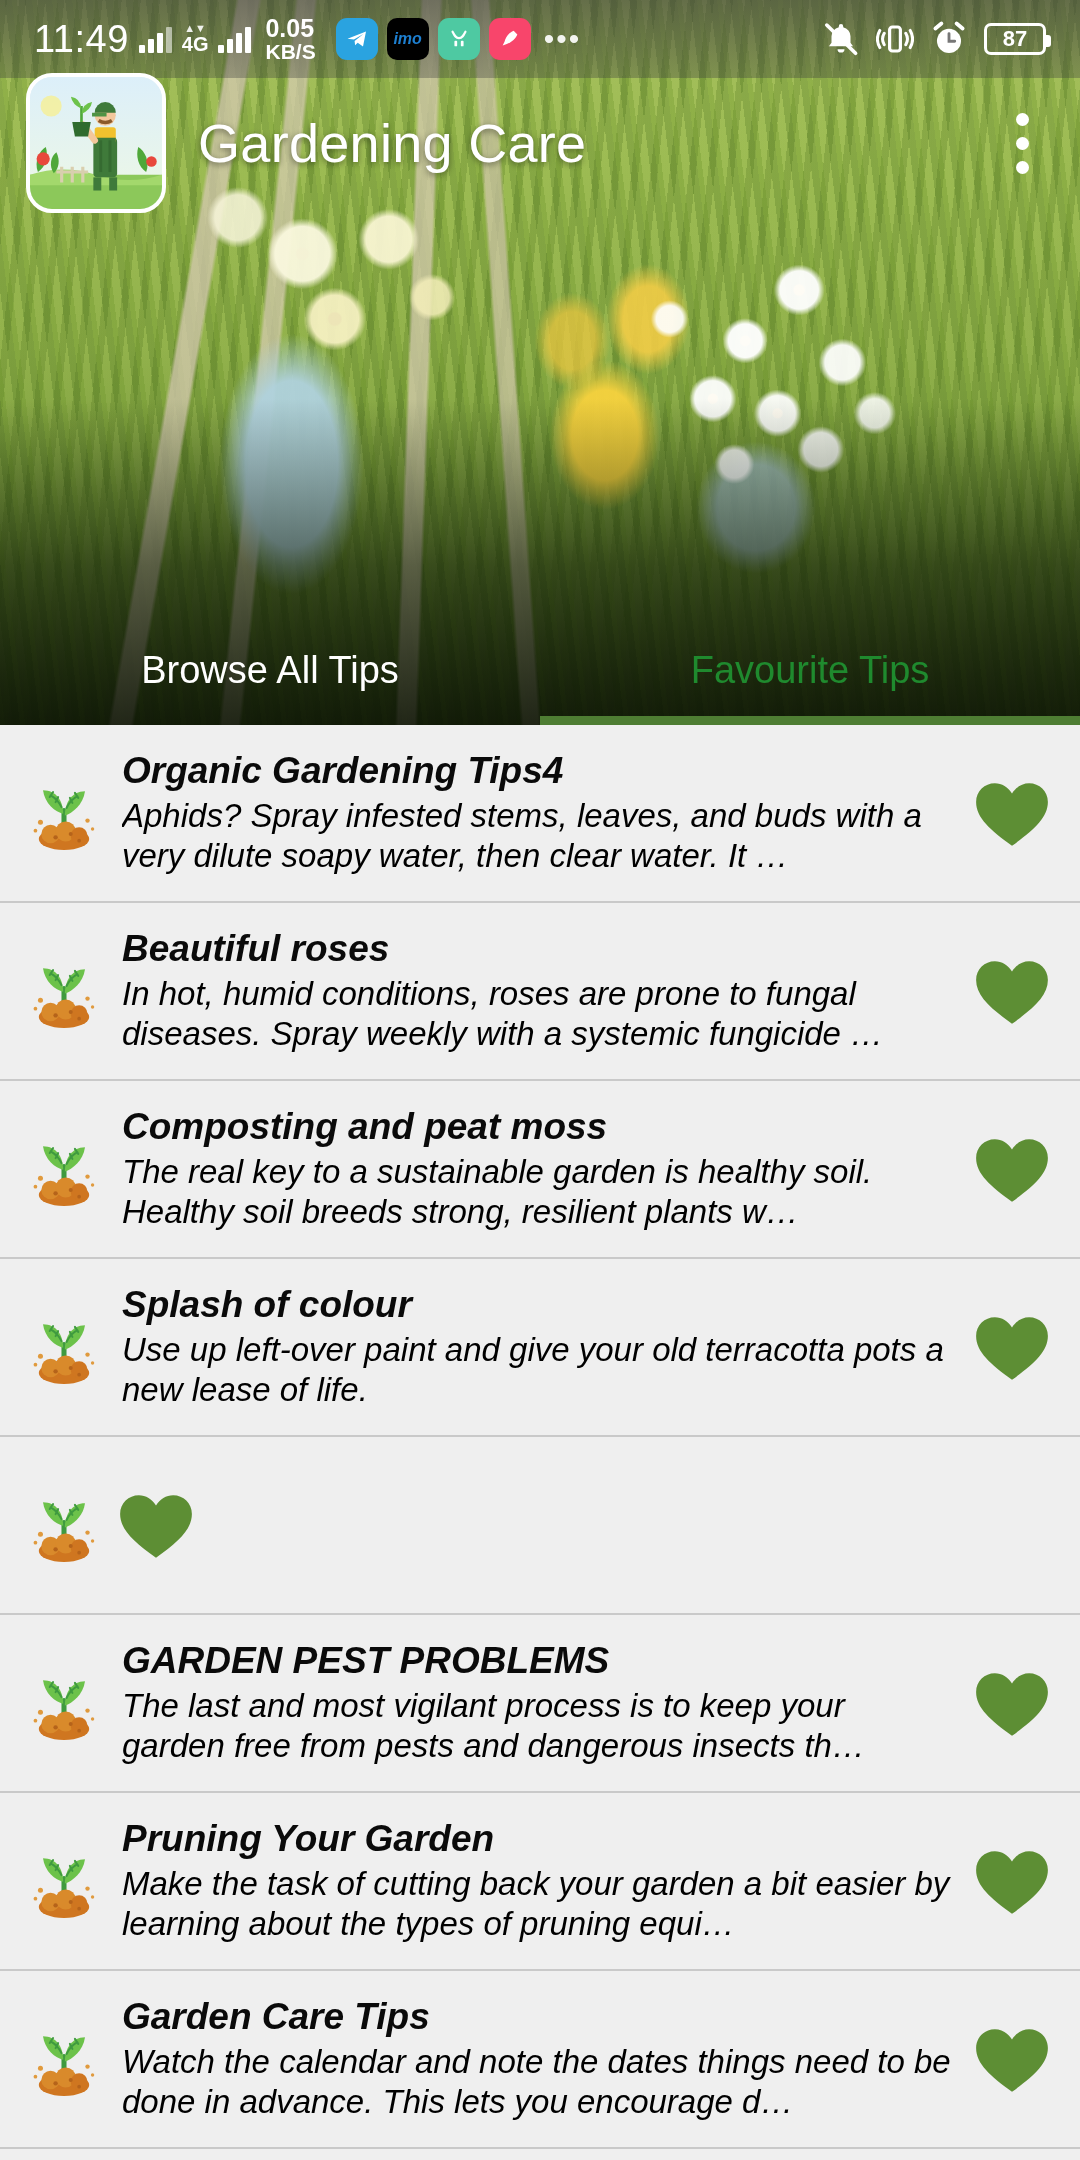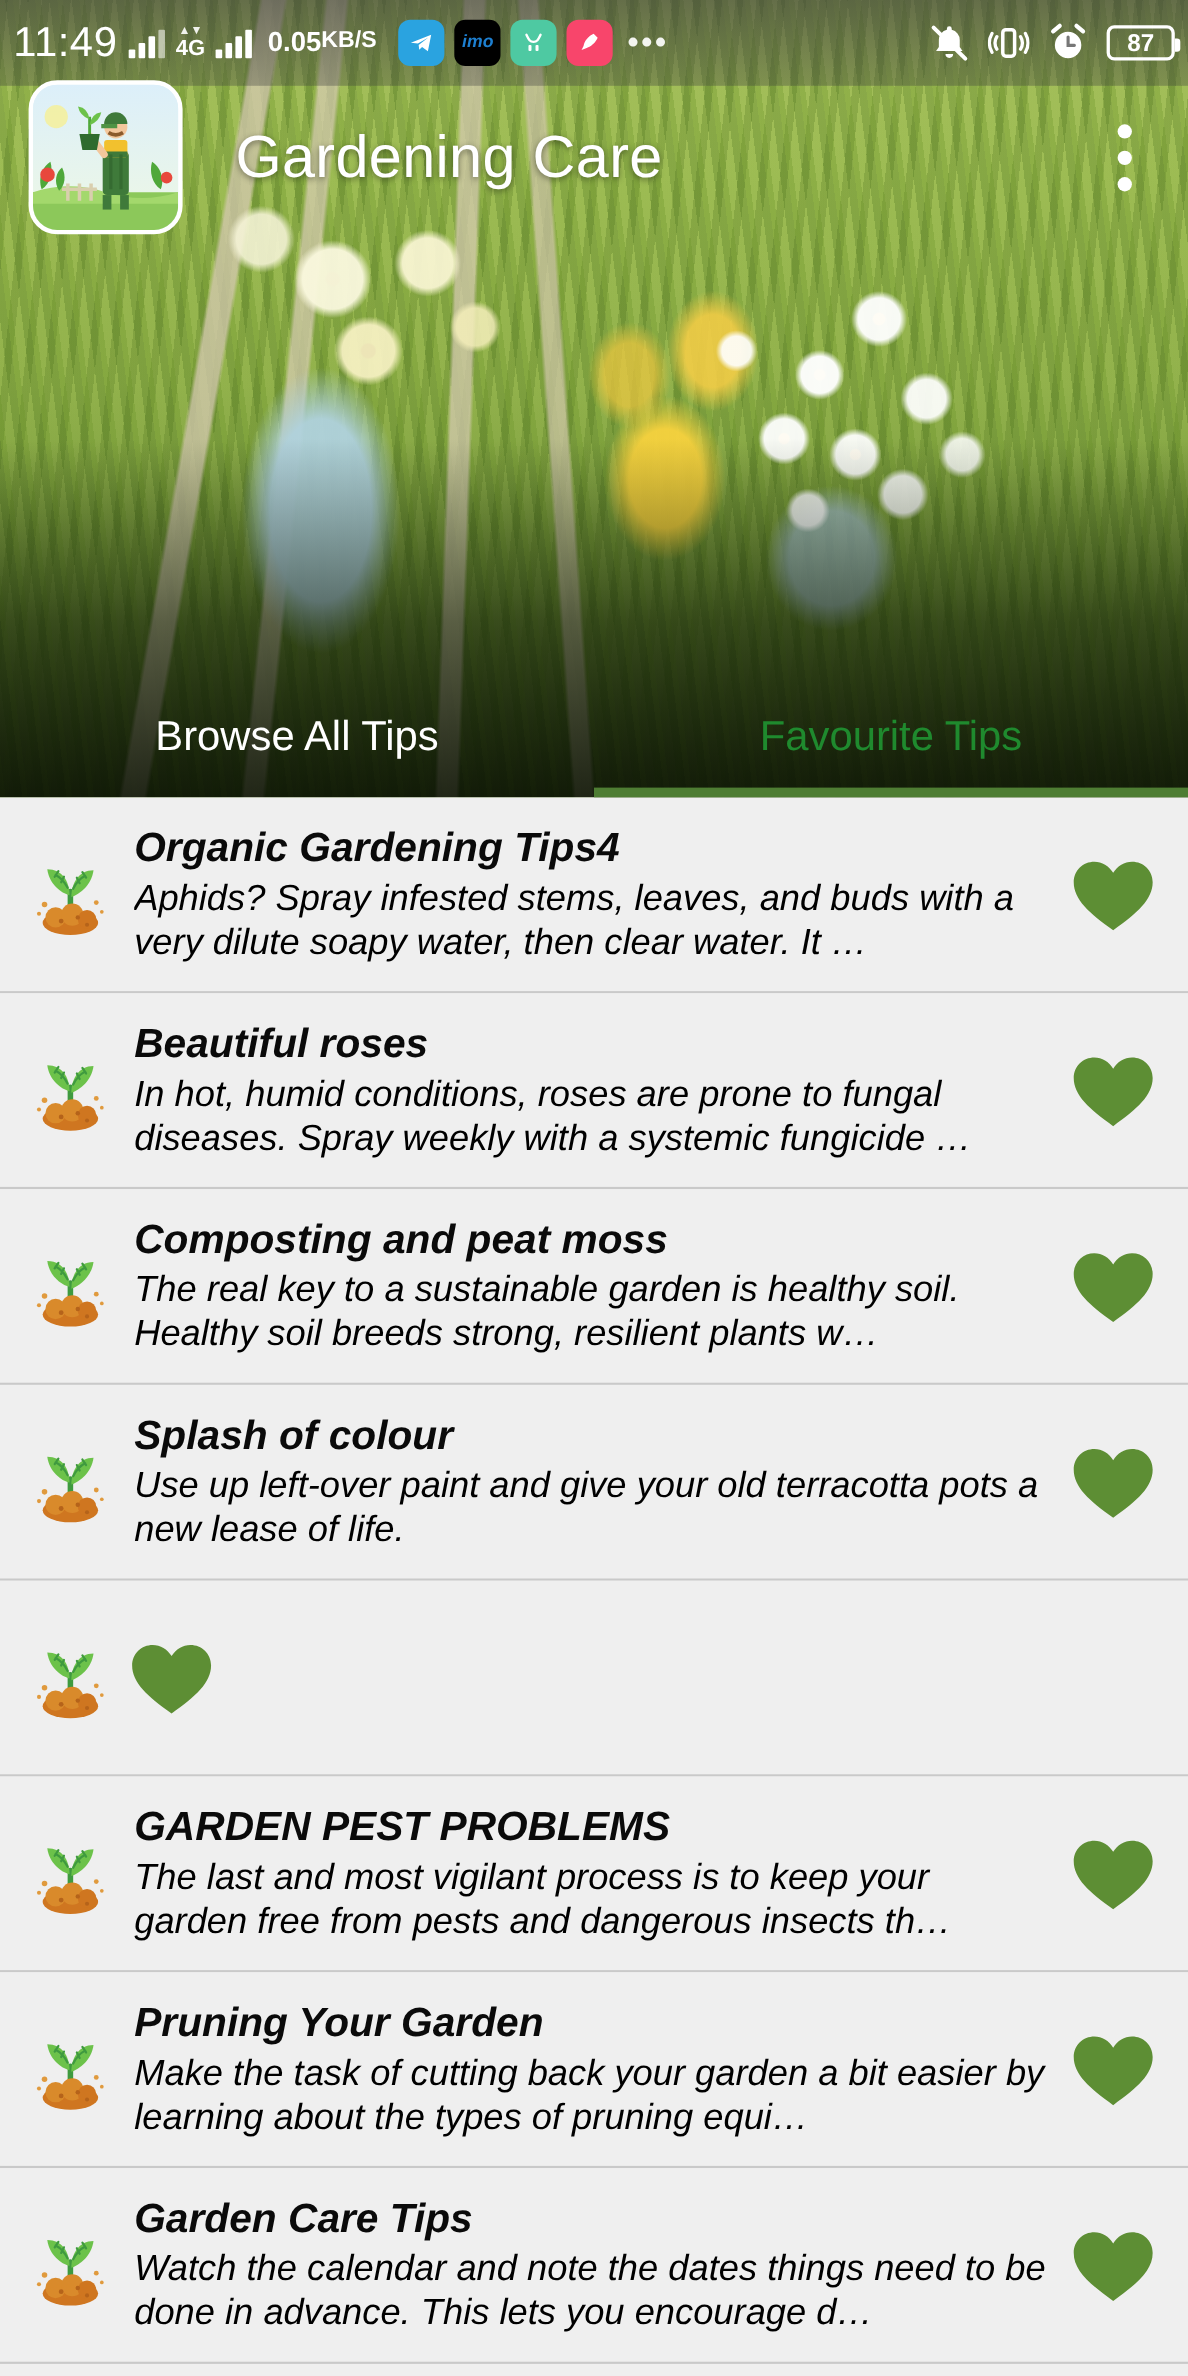--- a/index.html
+++ b/index.html
@@ -67,35 +67,35 @@
   }
   .hero-topshade{
     position:absolute; left:0; top:0; width:1080px; height:78px;
     background:linear-gradient(to bottom, rgba(60,60,60,.62), rgba(60,60,60,.34));
   }
 
   
   .statusbar{
     position:absolute; left:0; top:0; width:1080px; height:78px;
     display:flex; align-items:center;
-    padding:0 12px; z-index:6; color:#fff;
+    padding:0 34px; z-index:6; color:#fff;
   }
   .sb-left{ display:flex; align-items:center; gap:10px; }
   .sb-time{ font-size:38px; font-weight:400; letter-spacing:.5px; }
   .bars{ display:flex; align-items:flex-end; gap:3px; height:28px; }
   .bars i{ display:block; width:6px; background:#fff; border-radius:1px; }
   .bars i:nth-child(1){ height:8px; }
   .bars i:nth-child(2){ height:14px; }
   .bars i:nth-child(3){ height:20px; }
   .bars i:nth-child(4){ height:26px; opacity:.55; }
   .bars.full i:nth-child(4){ opacity:1; }
   .g4wrap{ display:flex; flex-direction:column; align-items:center; justify-content:flex-end; height:30px; }
   .g4{ font-size:20px; font-weight:700; line-height:1; }
   .g4arrow{ font-size:11px; line-height:1; opacity:.9; }
-  .netspeed{ display:flex; flex-direction:row; align-items:flex-start; line-height:1.02; margin-left:4px; }
+  .netspeed{ display:flex; flex-direction:column; align-items:flex-start; line-height:1.02; margin-left:4px; }
   .netspeed .n1{ font-size:25px; font-weight:600; }
   .netspeed .n2{ font-size:21px; font-weight:600; }
   .appicons{ display:flex; align-items:center; gap:9px; margin-left:10px; }
   .aicon{ width:42px; height:42px; border-radius:11px; display:flex; align-items:center;
           justify-content:center; font-size:21px; color:#fff; font-weight:700; }
   .ai-telegram{ background:#2aa3e0; }
   .ai-imo{ background:#000000; color:#1d7fd0; font-size:16px; font-style:italic; border-radius:10px; }
   .ai-green{ background:#4ec9a2; }
   .ai-red{ background:#f8456b; }
   .dots3{ font-size:30px; letter-spacing:2px; opacity:.92; margin-left:4px; }
@@ -113,21 +113,21 @@
   .appbar{
     position:absolute; left:0; top:78px; width:1080px; height:130px;
     display:flex; align-items:center; padding:0 26px; z-index:5;
   }
   .applogo{
     width:140px; height:140px; border-radius:26px; overflow:hidden;
     border:4px solid #fff; background:#dfeef7; flex:none; position:relative;
   }
   .applogo svg{ display:block; width:100%; height:100%; }
   .app-title{
-    margin-left:48px; color:#fff; font-size:54px; font-weight:400;
+    margin-left:32px; color:#fff; font-size:54px; font-weight:400;
     text-shadow:0 2px 6px rgba(0,0,0,.45); letter-spacing:.3px;
   }
   .overflow{
     margin-left:auto; width:64px; height:96px;
     display:flex; flex-direction:column; align-items:center; justify-content:center; gap:11px;
   }
   .overflow span{ width:13px; height:13px; border-radius:50%; background:#fff; display:block; }
 
   
   .tabs{

